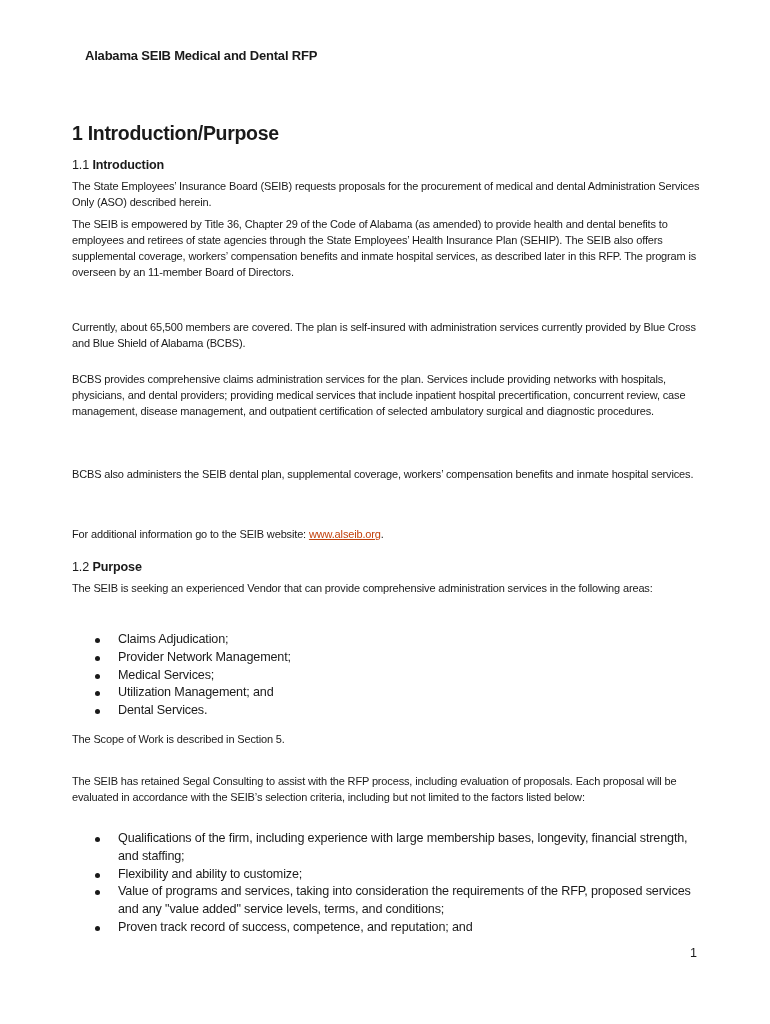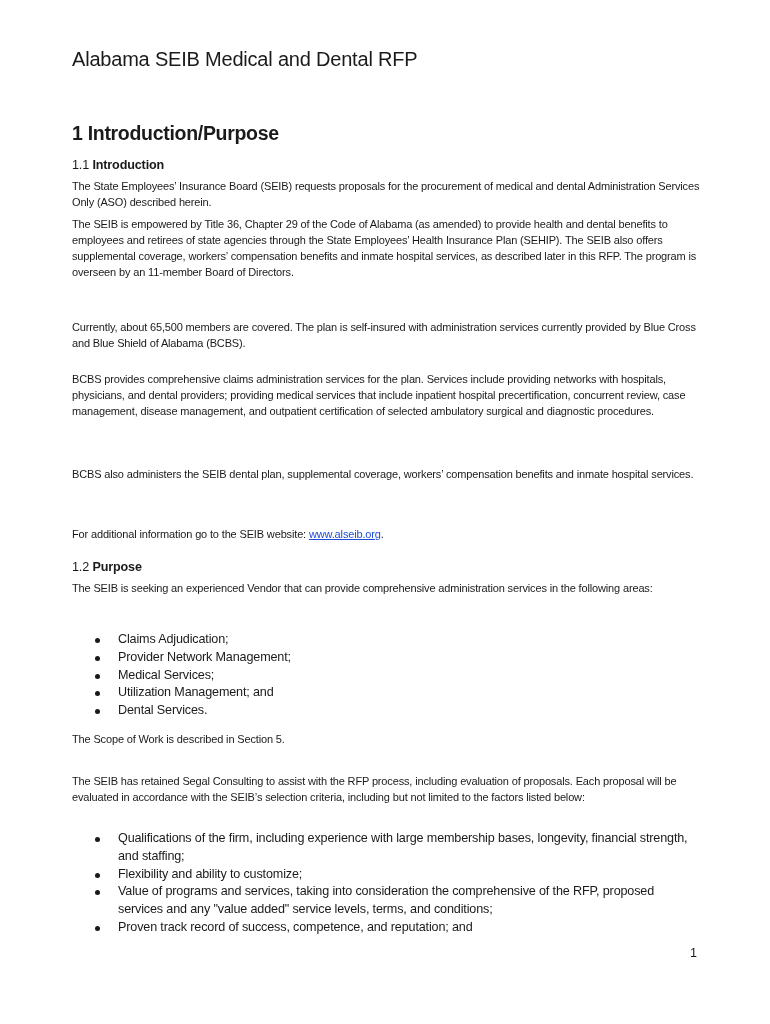--- a/index.html
+++ b/index.html
@@ -1,27 +1,27 @@
 <!DOCTYPE html>
 <html><head>
 <meta charset="utf-8">
 <style>
   html, body { margin: 0; padding: 0; background: #ffffff; }
   body { width: 770px; height: 1024px; position: relative; overflow: hidden;
          font-family: "Liberation Sans", sans-serif; color: #1a1a1a; }
   .page { position: absolute; left: 72px; top: 0; width: 630px; }
-  .doc-title { position: absolute; top: 48px; left: 0; font-size: 20px; font-weight: normal; letter-spacing: -0.2px; margin: 0; }
+  .doc-title { position: absolute; top: 48px; left: 13px; font-size: 13px; font-weight: bold; letter-spacing: -0.2px; margin: 0; }
   .h1 { position: absolute; top: 122px; left: 0; font-size: 19.5px; font-weight: bold; letter-spacing: -0.3px; margin: 0; }
   .body { position: absolute; left: 0; width: 630px; font-size: 11px; line-height: 16px; letter-spacing: -0.15px; margin: 0; }
   .h2 { position: absolute; left: 0; font-size: 12.6px; line-height: 17.5px; margin: 0; letter-spacing: -0.15px; }
   .h2 b { font-weight: bold; }
   ul.bullets { position: absolute; left: 0; margin: 0; padding: 0; list-style: none; width: 630px; }
   ul.bullets li { position: relative; padding-left: 46px; font-size: 12.6px; line-height: 17.8px; letter-spacing: -0.15px; }
   ul.bullets li .dot { position: absolute; left: 23px; top: 7px; width: 5px; height: 5px; border-radius: 50%; background: #1a1a1a; }
-  a.link { color: #1d4ed8; text-decoration: underline; text-align: center; }
+  a.link { color: #c2410c; text-decoration: underline; text-align: center; }
   .page-number { position: absolute; left: 690px; top: 946px; font-size: 12.6px; }
 </style>
 </head>
 <body>
 
 <div class="page">
   <h1 class="doc-title">Alabama SEIB Medical and Dental RFP</h1>
   <h2 class="h1">1 Introduction/Purpose</h2>
 
   <p class="h2" style="top:157px;"><span>1.1</span> <b>Introduction</b></p>
@@ -46,18 +46,18 @@
     <li><span class="dot"></span><span>Dental Services.</span></li>
   </ul>
 
   <p class="body" style="top:731px;">The Scope of Work is described in Section 5.</p>
 
   <p class="body" style="top:773px;">The SEIB has retained Segal Consulting to assist with the RFP process, including evaluation of proposals. Each proposal will be evaluated in accordance with the SEIB’s selection criteria, including but not limited to the factors listed below:</p>
 
   <ul class="bullets" style="top:830px;">
     <li><span class="dot"></span><span>Qualifications of the firm, including experience with large membership bases, longevity, financial strength, and staffing;</span></li>
     <li><span class="dot"></span><span>Flexibility and ability to customize;</span></li>
-    <li><span class="dot"></span><span>Value of programs and services, taking into consideration the comprehensive of the RFP, proposed services and any "value added" service levels, terms, and conditions;</span></li>
+    <li><span class="dot"></span><span>Value of programs and services, taking into consideration the requirements of the RFP, proposed services and any "value added" service levels, terms, and conditions;</span></li>
     <li><span class="dot"></span><span>Proven track record of success, competence, and reputation; and</span></li>
   </ul>
 </div>
 
 <div class="page-number">1</div>
 
 </body></html>

